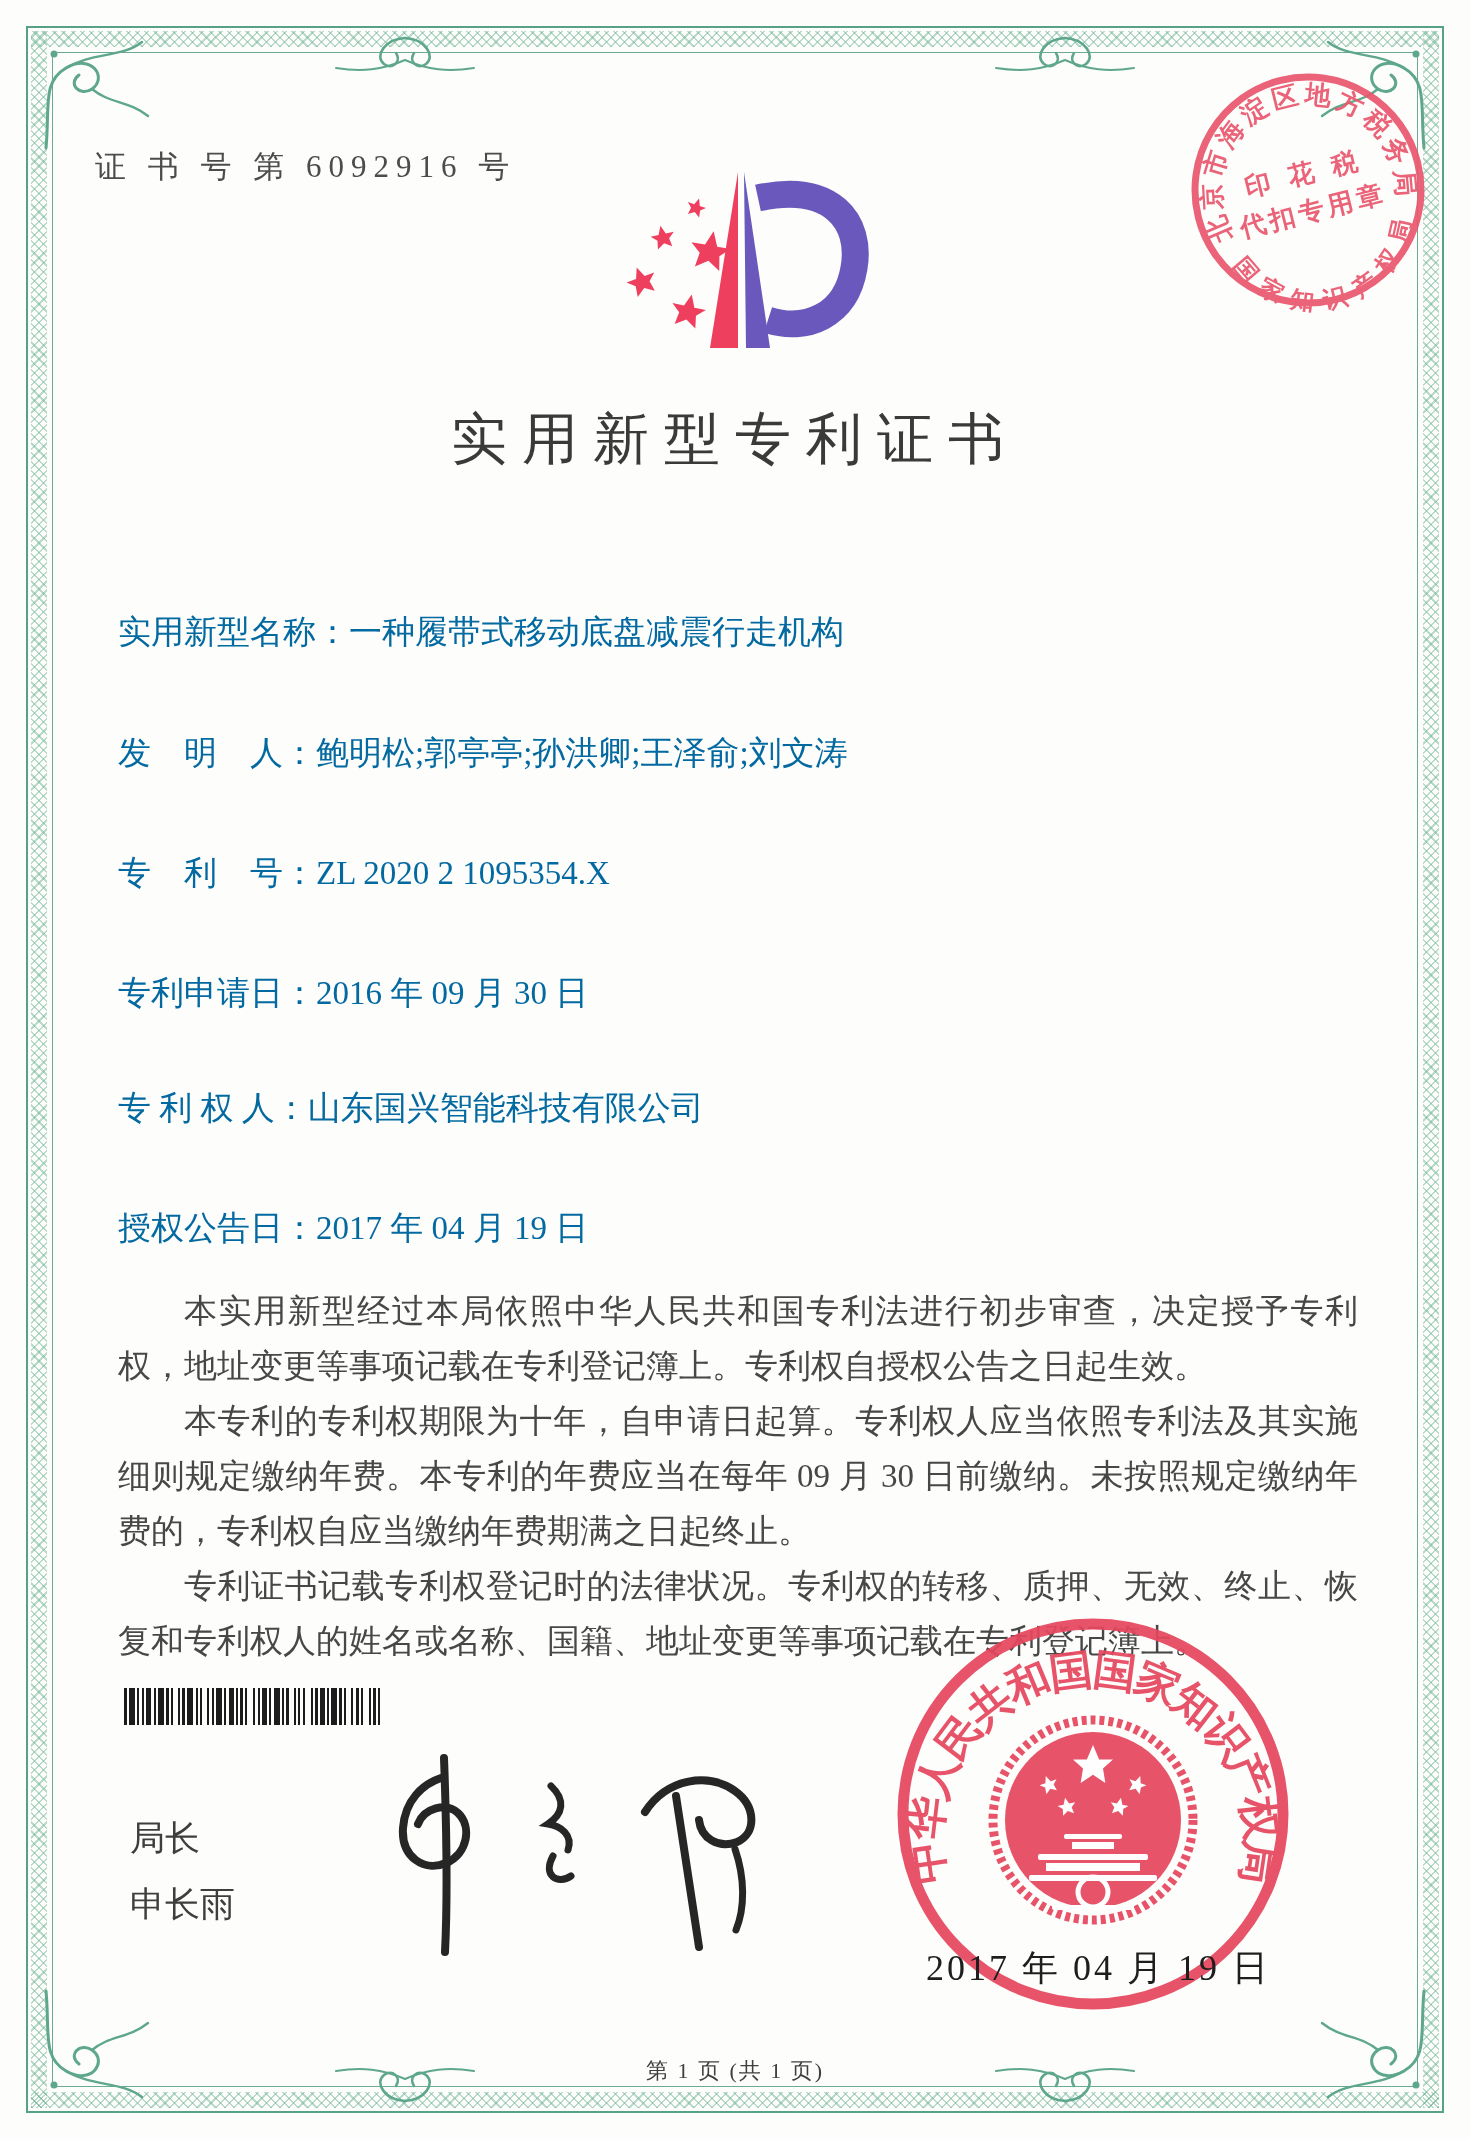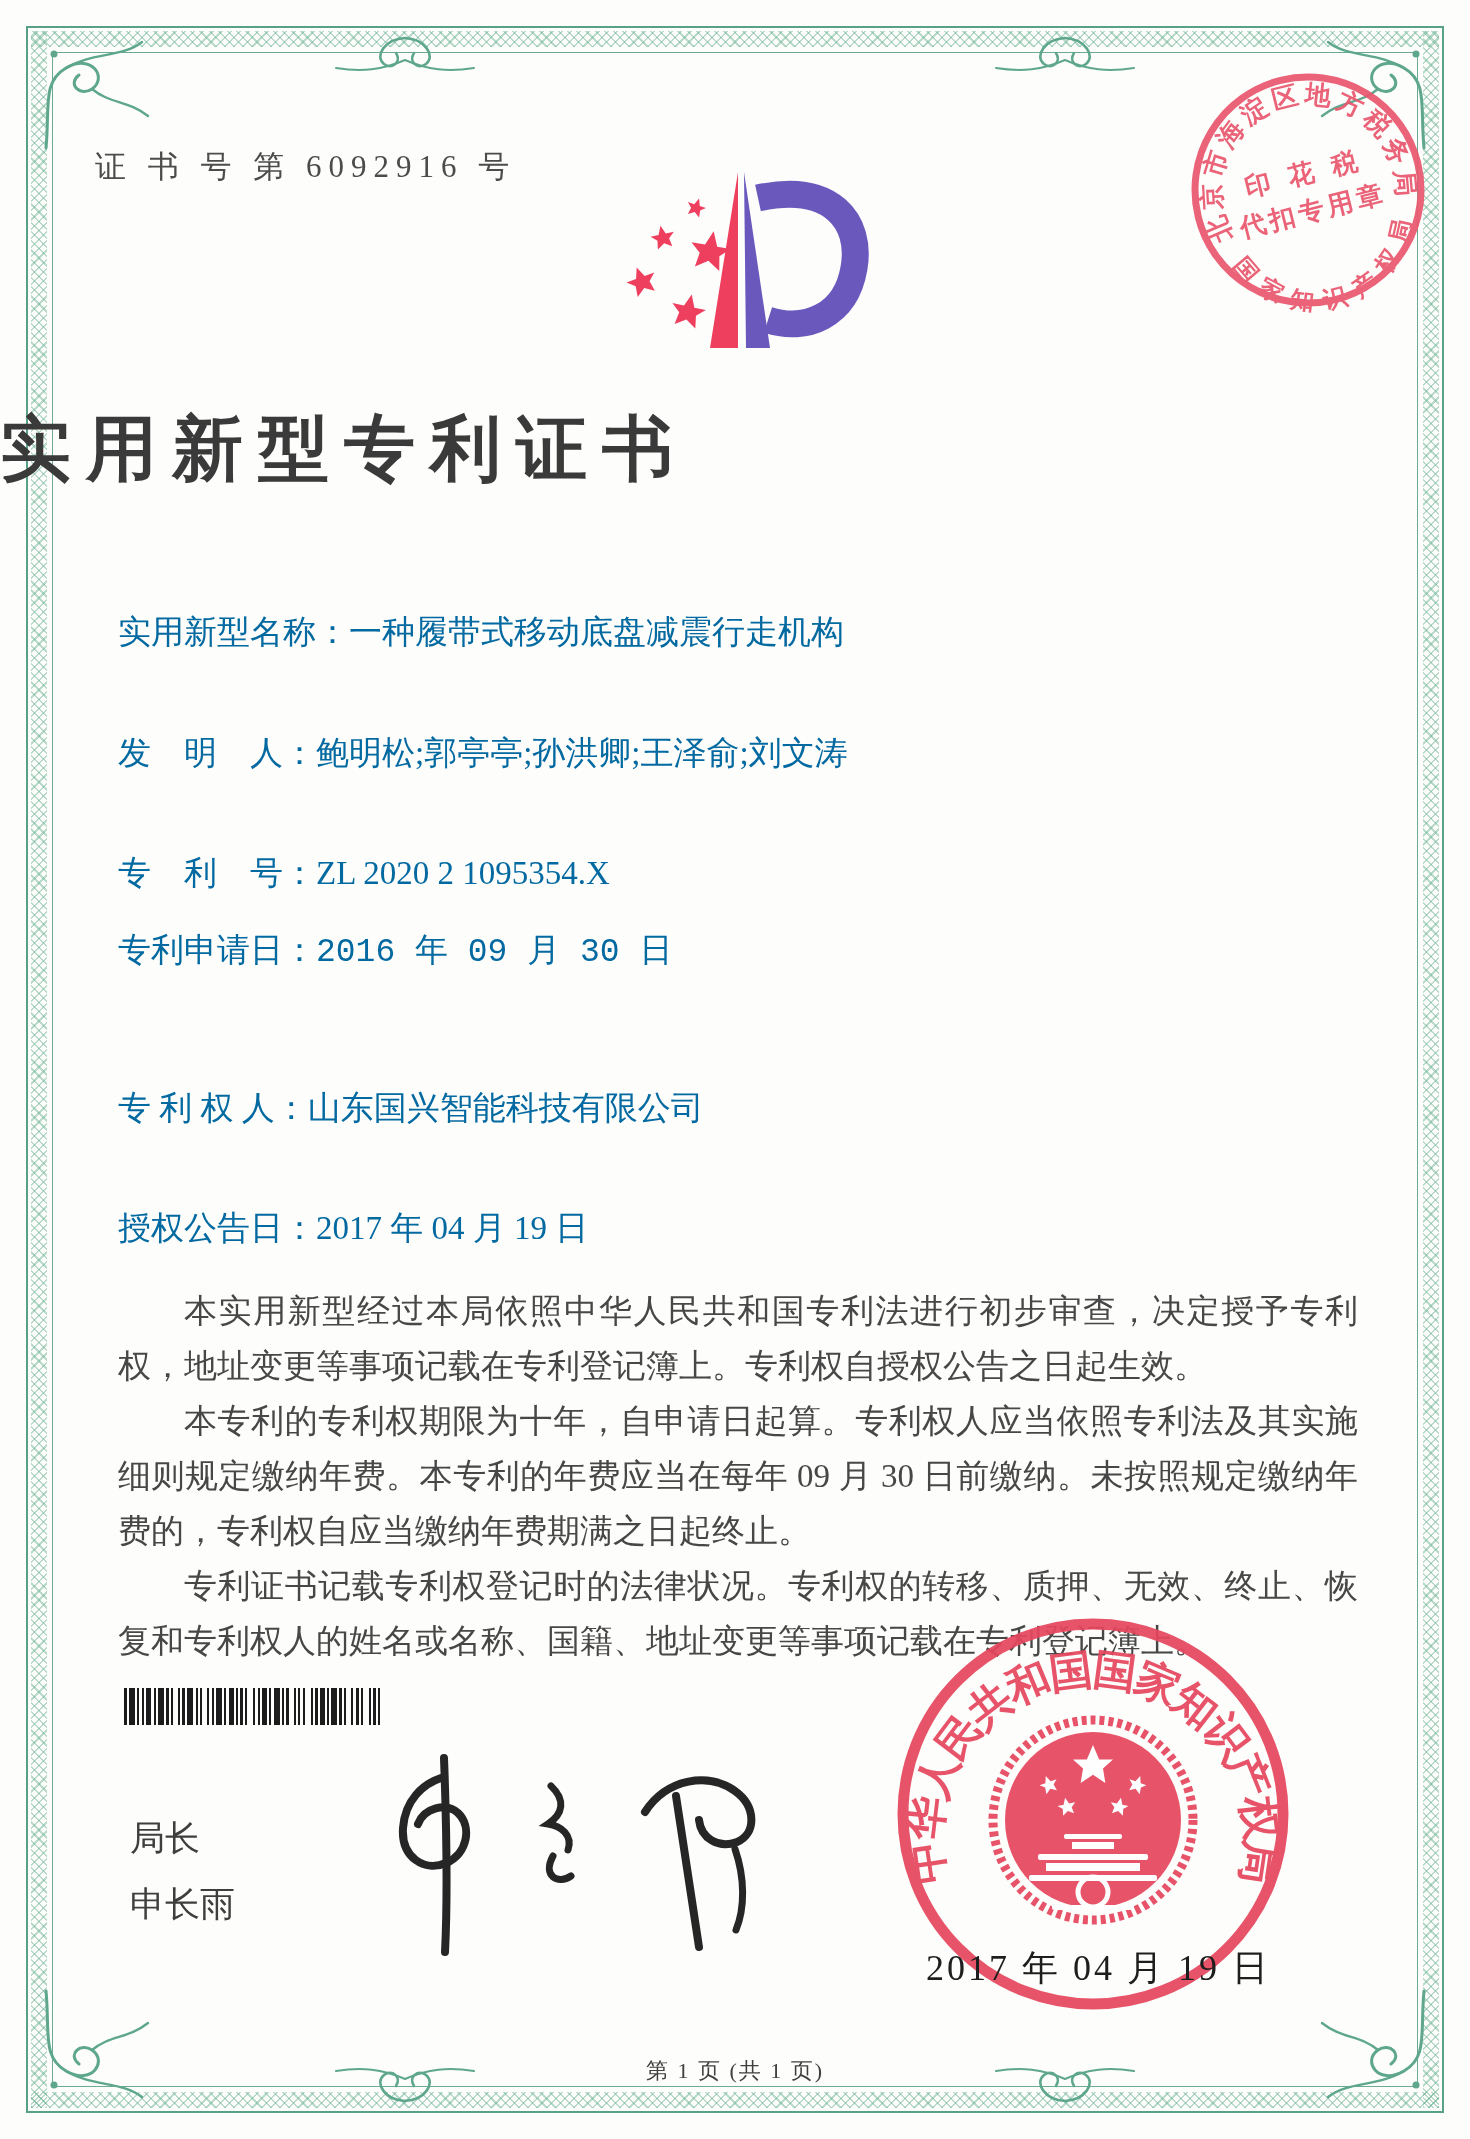--- a/index.html
+++ b/index.html
@@ -37,31 +37,31 @@
   .edgeorn.b2{left:990px;bottom:30px;transform:scaleY(-1);}
 
   
   .cert-no{
     position:absolute;left:95px;top:146px;
     font-size:31px;letter-spacing:7px;color:#4c4c4c;
   }
   .logo{position:absolute;left:600px;top:160px;width:286px;height:215px;}
   .title{
     position:absolute;left:0;right:0;top:402px;
-    text-align:left;font-size:71px;font-weight:700;
+    text-align:center;font-size:56px;font-weight:400;
     letter-spacing:15px;color:#3a3a3a;
   }
 
   
   .tax-stamp{position:absolute;left:1180px;top:62px;width:256px;height:256px;transform:rotate(-14deg);opacity:.92;}
 
   
   .field{position:absolute;left:118px;font-size:33px;color:#0369a1;white-space:nowrap;}
   .f1{top:610px;} .f2{top:731px;} .f3{top:851px;}
-  .f4{top:928px;font-family:Liberation Mono, monospace;} .f5{top:1086px;} .f6{top:1206px;}
+  .f4{top:971px;} .f5{top:1086px;} .f6{top:1206px;}
 
   
   .body-text{
     position:absolute;left:118px;right:112px;top:1284px;
     font-size:33px;line-height:55px;color:#474747;
     text-align:justify;
   }
   .body-text p{margin:0;text-indent:2em;}
 
   

